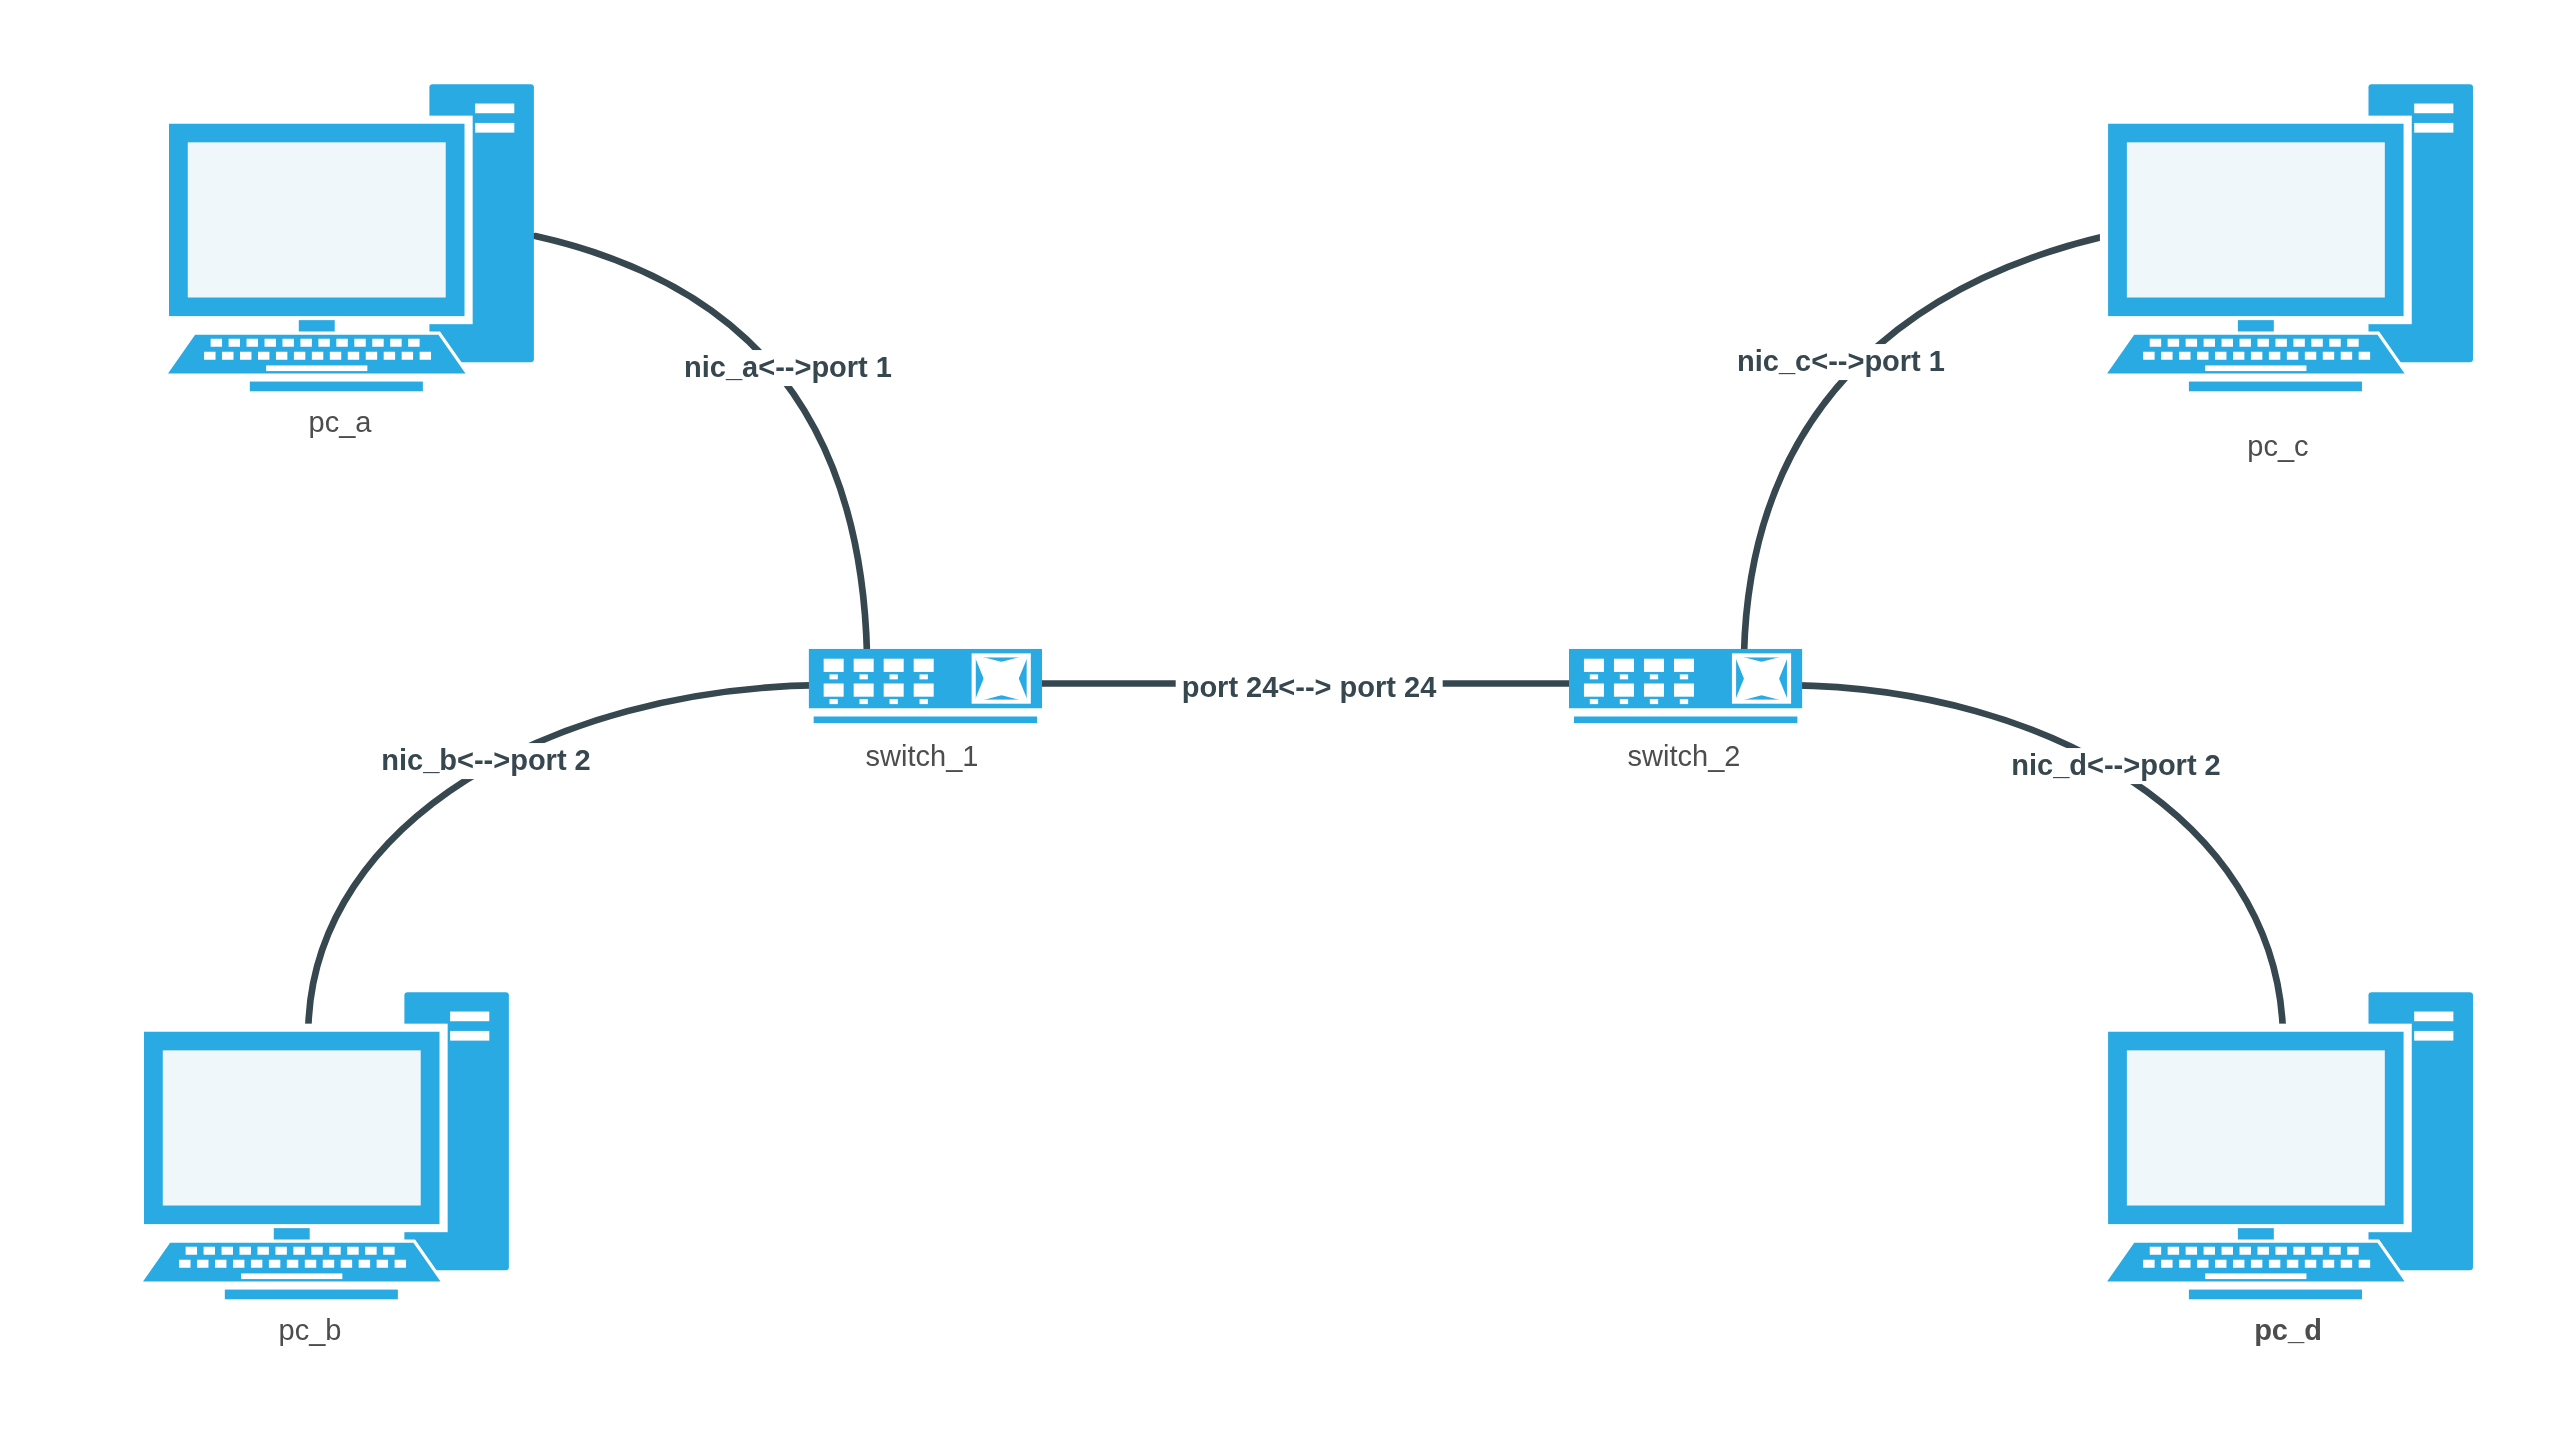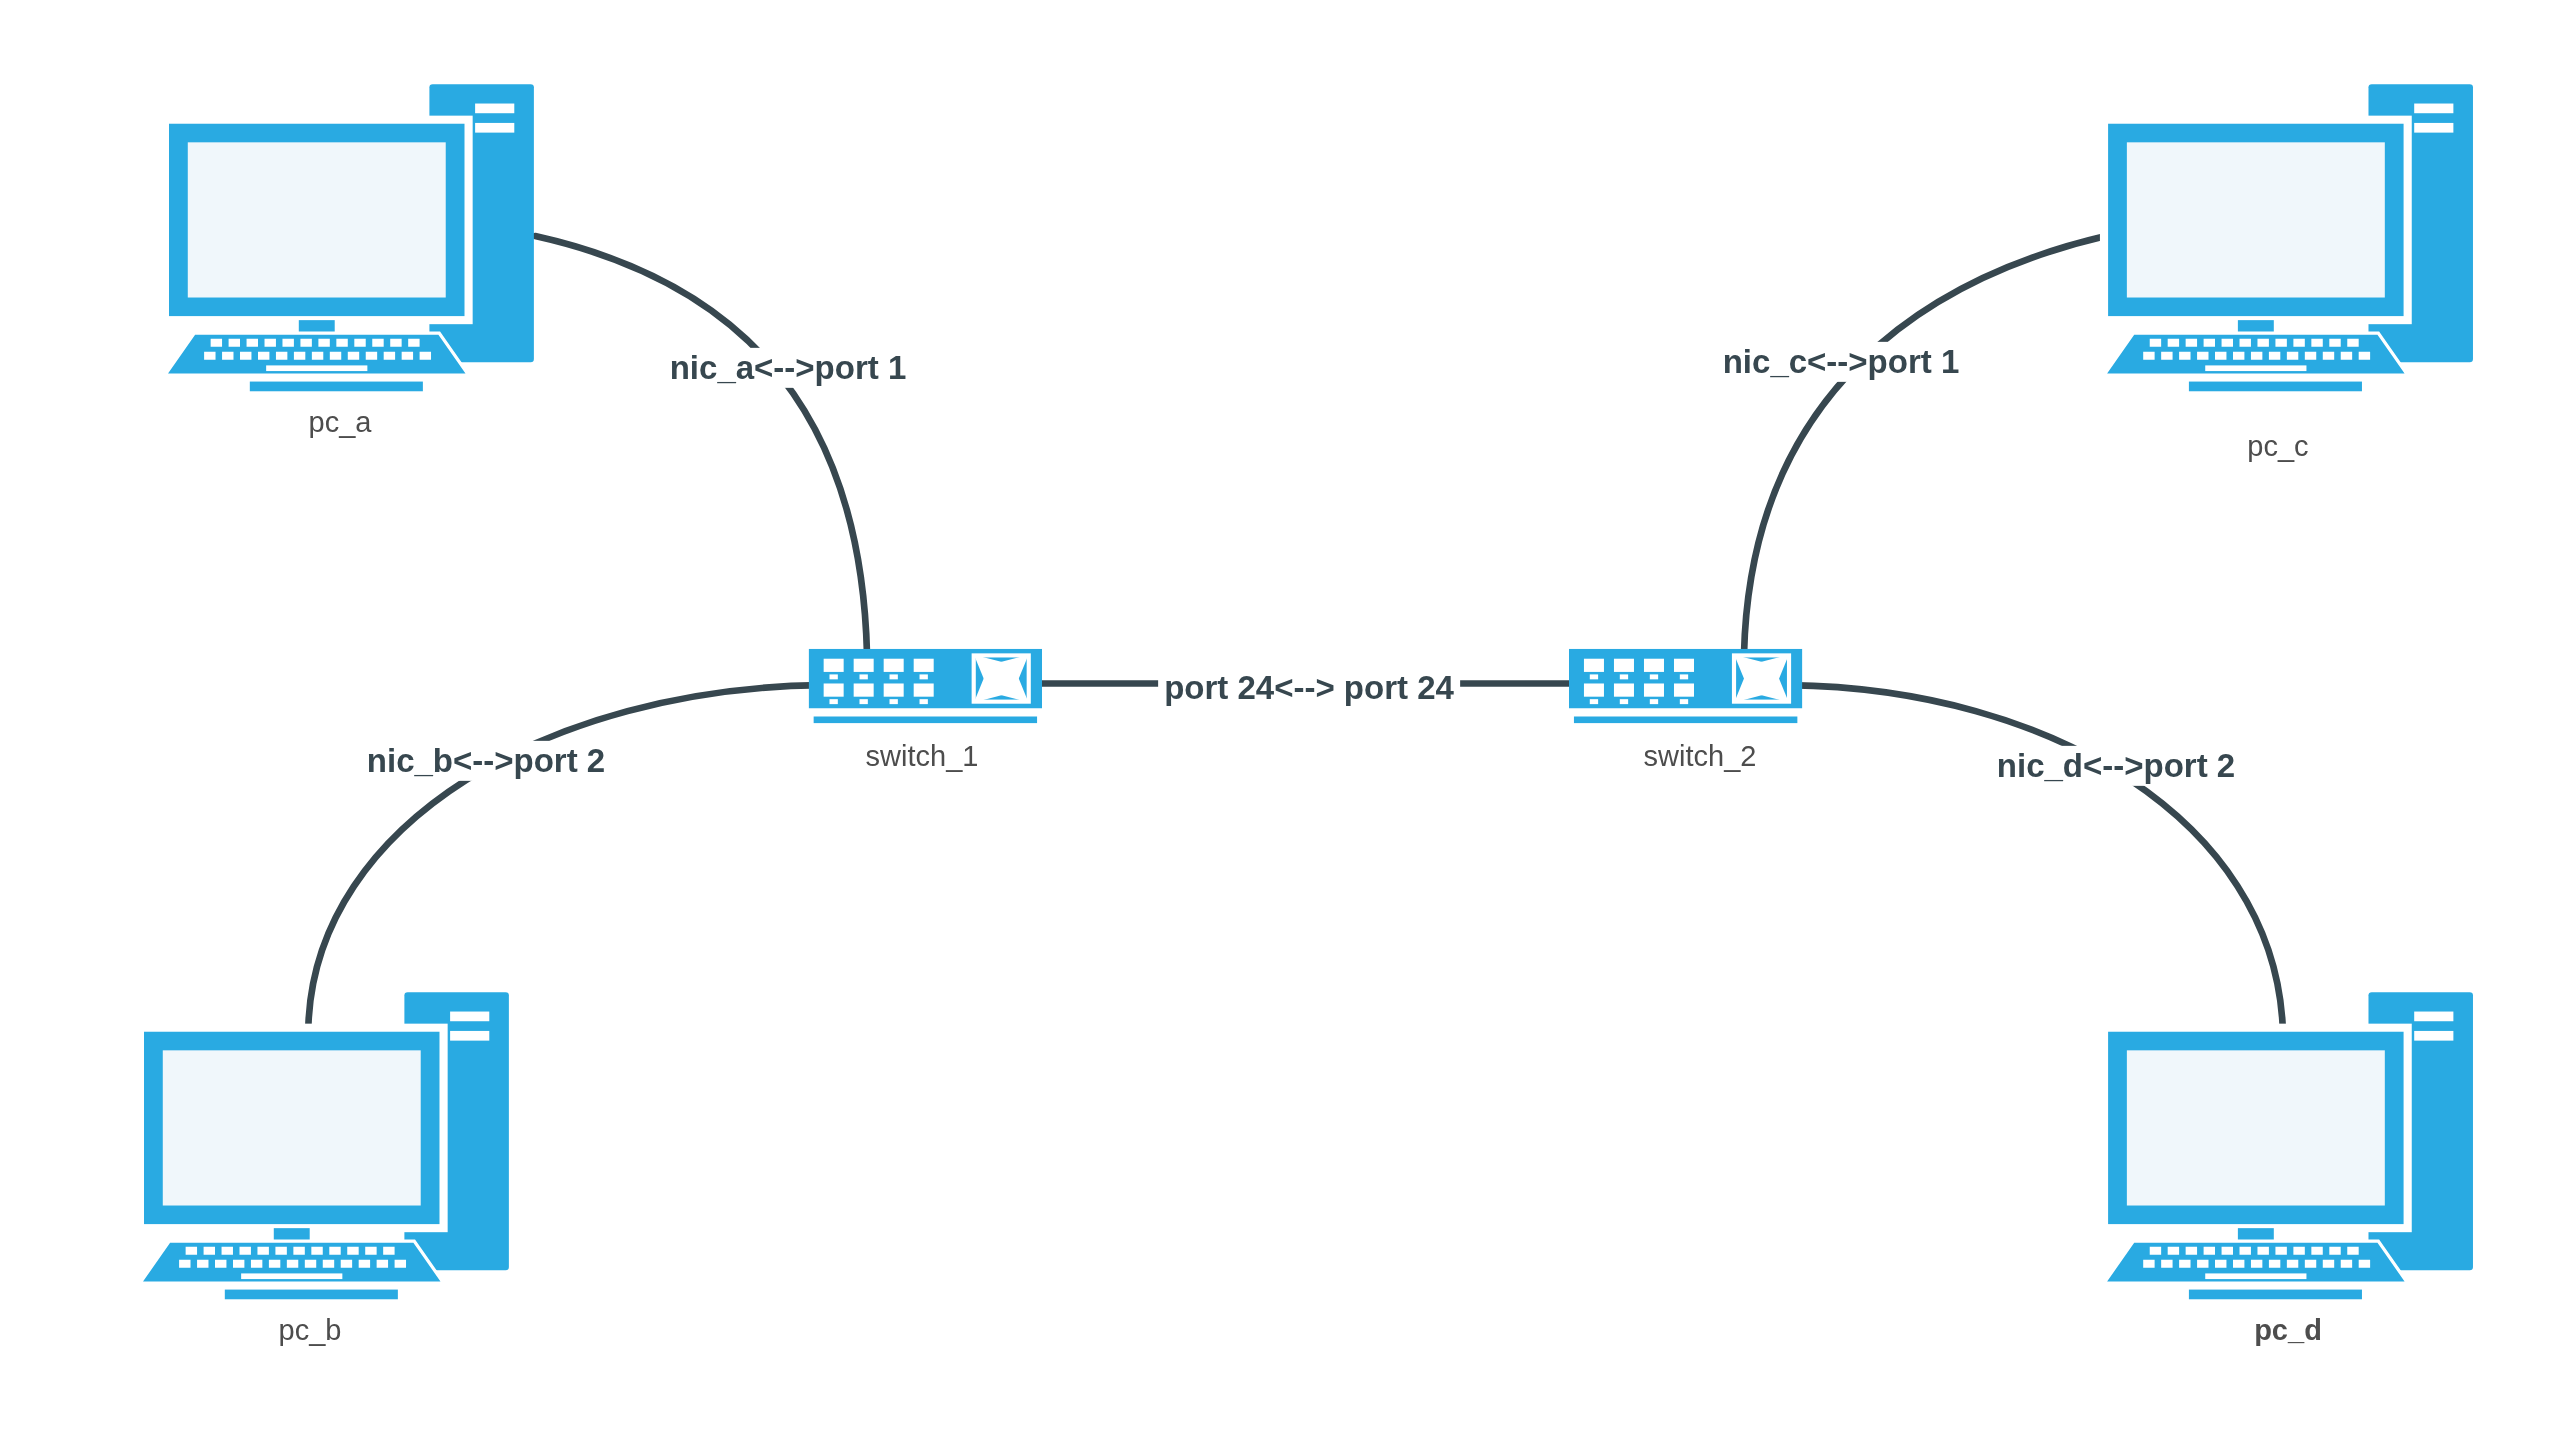--- a/index.html
+++ b/index.html
@@ -26,21 +26,21 @@
     position: absolute;
     transform: translate(-50%, -50%);
     font-size: 29px;
     color: #4d4d4d;
     white-space: nowrap;
     line-height: 1.1;
   }
   .edge-label {
     position: absolute;
     transform: translate(-50%, -50%);
-    font-size: 33px;
+    font-size: 29px;
     font-weight: bold;
     color: #37474f;
     background: #ffffff;
     padding: 2px 6px;
     white-space: nowrap;
     line-height: 1.1;
   }
 </style>
 </head>
 <body>
@@ -105,21 +105,21 @@
     <use href="#pc-icon" x="1258" y="595" width="235" height="196"></use>
     <use href="#switch-icon" x="485" y="393" width="140" height="46"></use>
     <use href="#switch-icon" x="941" y="393" width="140" height="46"></use>
   </svg>
 
   <div class="node-label" style="left:340px;  top:423px;">pc_a</div>
   <div class="node-label" style="left:310px;  top:1331px;">pc_b</div>
   <div class="node-label" style="left:2278px; top:423px;margin-top:24px;">pc_c</div>
   <div class="node-label" style="left:2288px; top:1331px;font-weight:bold;">pc_d</div>
   <div class="node-label" style="left:922px;  top:757px;">switch_1</div>
-  <div class="node-label" style="left:1684px; top:757px;margin-left:16px;">switch_2</div>
+  <div class="node-label" style="left:1684px; top:757px;">switch_2</div>
 
   <div class="edge-label" style="left:788px;  top:368px;">nic_a&lt;--&gt;port 1</div>
   <div class="edge-label" style="left:486px;  top:761px;">nic_b&lt;--&gt;port 2</div>
   <div class="edge-label" style="left:1841px; top:362px;">nic_c&lt;--&gt;port 1</div>
   <div class="edge-label" style="left:2116px; top:766px;">nic_d&lt;--&gt;port 2</div>
   <div class="edge-label" style="left:1309px; top:688px;">port 24&lt;--&gt; port 24</div>
 
 </div>
 
 

